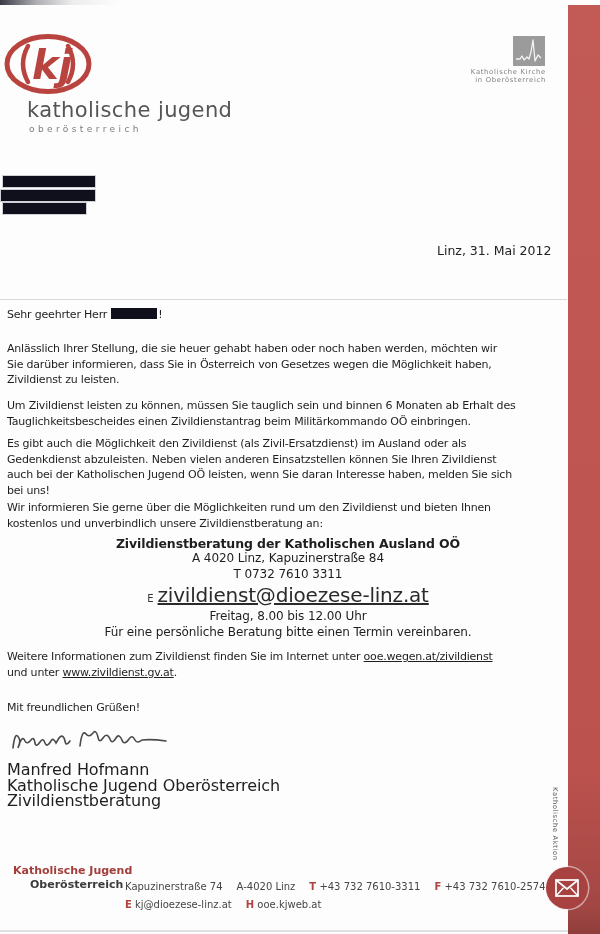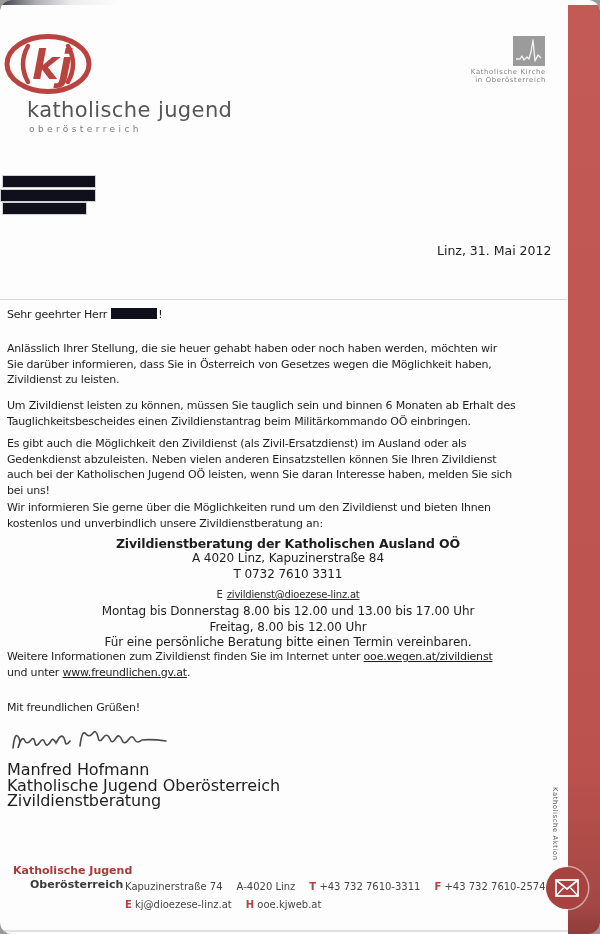--- a/index.html
+++ b/index.html
@@ -1,17 +1,17 @@
 <!DOCTYPE html>
 <html lang="de"><head>
 <meta charset="utf-8">
 <style>
   html,body{margin:0;padding:0;}
   body{background:#9a9a9a;font-family:"DejaVu Sans","Liberation Sans",sans-serif;}
-  .page{position:relative;width:600px;height:934px;background:#fdfdfd;overflow:hidden;margin:0 auto;border-radius:12px;}
+  .page{position:relative;width:600px;height:934px;background:#fdfdfd;overflow:hidden;margin:0 auto;}
 
   
   .red-band{position:absolute;left:568px;top:5px;width:32px;height:929px;
     background:linear-gradient(180deg,#c25a55 0%,#bf5551 55%,#bc524e 82%,#a34744 97%,#8f3d3b 100%);}
   
   .smudge{position:absolute;left:0;top:0;width:120px;height:5px;
     background:linear-gradient(to right,rgba(25,25,40,.85),rgba(25,25,40,.35) 30%,rgba(120,120,130,.12) 60%,rgba(120,120,130,0));}
   .crease{position:absolute;left:0;top:299px;width:567px;height:1px;background:#d9d9d9;}
   .bottom-edge{position:absolute;left:0;top:930px;width:568px;height:2px;background:rgba(170,170,170,.35);}
 
@@ -41,21 +41,21 @@
   .p5{top:649px;white-space:normal;}
   .closing{top:700px;white-space:normal;}
   .link{text-decoration:underline;color:#1e1e1e;cursor:pointer;}
 
   
   .contact{position:absolute;left:7px;top:536px;width:562px;text-align:center;color:#1e1e1e;}
   .contact .ttl{font-size:12.5px;font-weight:bold;letter-spacing:-.1px;}
   .contact .ln{font-size:12px;line-height:15.5px;letter-spacing:-.1px;}
   .contact .email-row{margin:1px 0 2px;}
   .contact .e-lbl{font-size:10px;color:#333;margin-right:4px;}
-  .contact .e-val{font-size:10px;color:#2a2a2a;text-decoration:underline;letter-spacing:-.2px;cursor:pointer;}
+  .contact .e-val{font-size:20px;color:#2a2a2a;text-decoration:underline;letter-spacing:-.2px;cursor:pointer;}
 
   
   .signature{position:absolute;left:8px;top:724px;}
   .signer{position:absolute;left:7px;top:762px;font-size:16px;line-height:15.5px;color:#1e1e1e;white-space:pre-line;letter-spacing:-.1px;}
 
   
   .side-label{position:absolute;left:551px;top:787px;writing-mode:vertical-rl;
     font-size:6.8px;color:#5a5a5a;letter-spacing:.6px;}
 
   
@@ -117,28 +117,27 @@
   <div class="bodytext p4">Wir informieren Sie gerne über die Möglichkeiten rund um den Zivildienst und bieten Ihnen
 kostenlos und unverbindlich unsere Zivildienstberatung an:</div>
 
   <div class="contact">
     <div class="ttl">Zivildienstberatung der Katholischen Ausland OÖ</div>
     <div class="ln">A 4020 Linz, Kapuzinerstraße 84</div>
     <div class="ln">T 0732 7610 3311</div>
     <div class="email-row">
       <span class="e-lbl">E</span><span class="e-val">zivildienst@dioezese-linz.at</span>
     </div>
-    <div class="ln">Montag bis Donnerstag 8.00 bis 12.00 und 13.00 bis 17.00 Uhr</div>
     <div class="ln">Freitag, 8.00 bis 12.00 Uhr</div>
     <div class="ln">Für eine persönliche Beratung bitte einen Termin vereinbaren.</div>
   </div>
 
   <div class="bodytext p5">
     <span>Weitere Informationen zum Zivildienst finden Sie im Internet unter </span><span class="link">ooe.wegen.at/zivildienst</span><br>
-    <span>und unter </span><span class="link">www.freundlichen.gv.at</span><span>.</span>
+    <span>und unter </span><span class="link">www.zivildienst.gv.at</span><span>.</span>
   </div>
 
   <div class="bodytext closing">Mit freundlichen Grüßen!</div>
 
   <svg class="signature" width="165" height="42" viewBox="0 0 165 42">
     <path d="M5,24 Q7,6 11,14 Q13,18 10,24 Q14,10 17,17 Q19,21 23,16 Q26,12 27,19 Q28,24 32,18 Q35,13 37,19 Q39,24 43,17 Q45,13 48,19 L51,14 Q55,9 57,17 Q58,23 62,17" fill="none" stroke="#4a4a4a" stroke-width="1.6" stroke-linecap="round"></path>
     <path d="M72,22 Q74,5 78,10 Q81,14 85,9 Q88,5 90,13 Q91,20 95,14 Q99,8 102,15 Q104,21 108,14 Q111,9 114,16 Q116,22 121,15 Q124,10 127,16 Q129,20 134,16 Q144,15 158,17" fill="none" stroke="#4a4a4a" stroke-width="1.6" stroke-linecap="round"></path>
   </svg>
 
   <div class="signer">Manfred Hofmann

